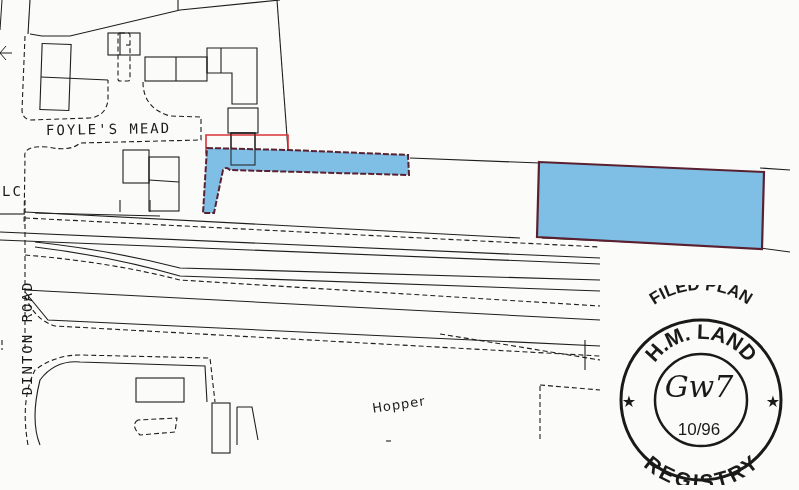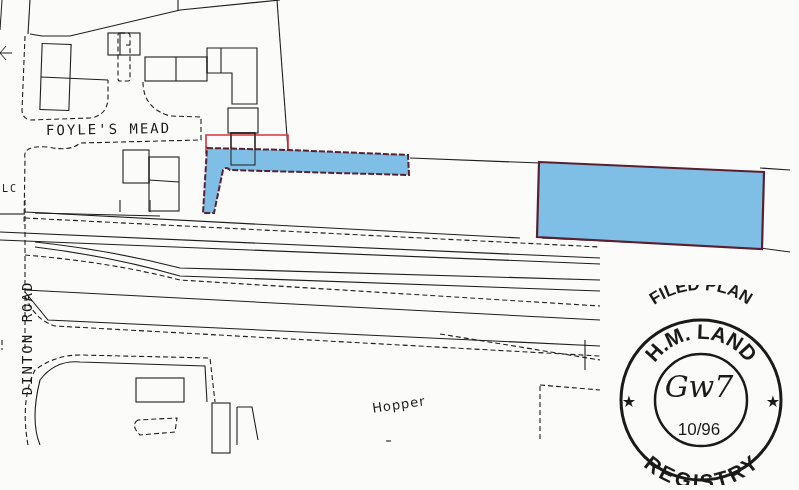--- a/index.html
+++ b/index.html
@@ -2,21 +2,21 @@
 <html><head>
 <meta charset="utf-8">
 <style>
   html,body{margin:0;padding:0;background:#fbfbfa;}
   body{width:799px;height:490px;overflow:hidden;position:relative;font-family:"Liberation Sans",sans-serif;}
   #map{position:absolute;left:0;top:0;width:799px;height:490px;}
   .lbl{position:absolute;color:#1a1a1a;font-family:"DejaVu Sans Mono",monospace;letter-spacing:2px;}
   #foyle{left:46px;top:121px;font-size:14px;transform:rotate(-1deg);}
   #dinton-road{left:-30px;top:330px;font-size:14px;transform:rotate(-90deg);transform-origin:center;white-space:nowrap;}
   #hopper{left:372px;top:397px;font-size:13px;letter-spacing:1px;transform:rotate(-8deg);font-family:"DejaVu Sans",sans-serif;}
-  #lc{left:2px;top:183px;font-size:10px;}
+  #lc{left:2px;top:183px;font-size:14px;}
   #stamp{position:absolute;left:605px;top:285px;width:190px;height:200px;}
 </style>
 </head>
 <body>
 
 <svg id="map" viewBox="0 0 799 490" xmlns="http://www.w3.org/2000/svg">
   <g fill="none" stroke="#1e1e1e" stroke-width="1.1">
 
     <g stroke-width="1">
       <line x1="0" y1="53" x2="12" y2="53"></line>

